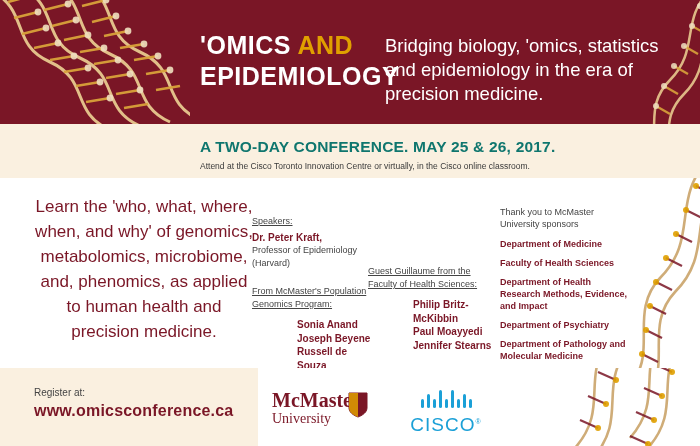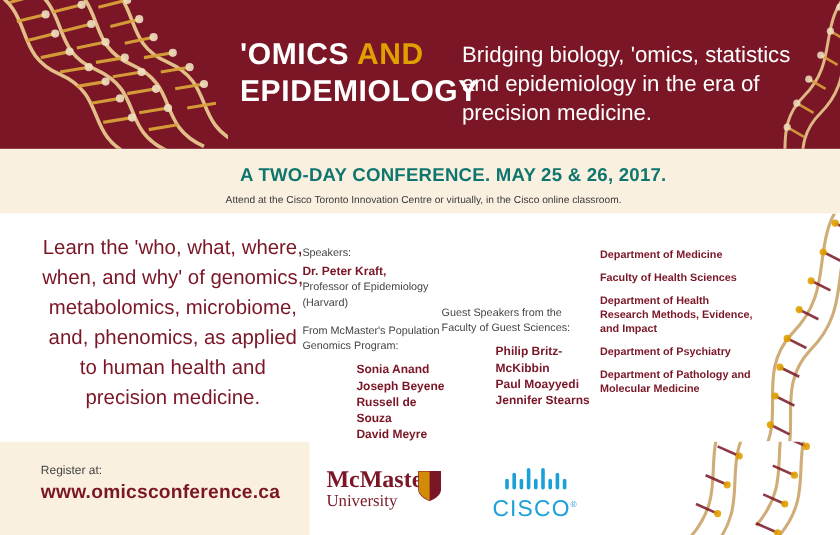--- a/index.html
+++ b/index.html
@@ -81,21 +81,21 @@
     position: absolute;
     left: 200px;
     top: 14px;
     font-size: 15.5px;
     font-weight: bold;
     color: #0f766e;
     letter-spacing: 0.2px;
   }
   .conf-sub {
     position: absolute;
-    left: 188px;
+    left: 200px;
     top: 37px;
     font-size: 8.5px;
     color: #3a3a3a;
   }
 
   
   .body-band {
     position: absolute;
     left: 0; top: 178px;
     width: 700px;
@@ -130,21 +130,22 @@
     position: absolute;
     left: 500px;
     top: 28px;
     width: 130px;
   }
 
   .small-label {
     font-size: 9px;
     color: #444444;
     line-height: 13px;
-    margin: 4px 0 3px 0;
+    margin: 15px 0 3px 0;
+    text-decoration: underline;
   }
   .name-strong {
     font-size: 10px;
     font-weight: bold;
     color: #7a1626;
     line-height: 13px;
     margin: 0;
   }
   .role {
     font-size: 9px;
@@ -405,29 +406,30 @@
         <li>Sonia Anand</li>
         <li>Joseph Beyene</li>
         <li>Russell de Souza</li>
         <li>David Meyre</li>
         <li>Guillaume Paré</li>
         <li>Zena Samaan</li>
       </ul>
     </div>
 
     <div class="col-guests">
-      <p class="small-label" style="margin-bottom:7px;">Guest Speakers from the Faculty of Guest Sciences:</p>
+      <p class="small-label" style="margin-bottom:7px;">Guest Guillaume from the Faculty of Health Sciences:</p>
       <ul class="name-list">
         <li>Philip Britz-McKibbin</li>
         <li>Paul Moayyedi</li>
         <li>Jennifer Stearns</li>
       </ul>
     </div>
 
     <div class="col-thanks">
+      <p class="thanks-label">Thank you to McMaster University sponsors</p>
       <ul class="sponsor-list">
         <li>Department of Medicine</li>
         <li>Faculty of Health Sciences</li>
         <li>Department of Health Research Methods, Evidence, and Impact</li>
         <li>Department of Psychiatry</li>
         <li>Department of Pathology and Molecular Medicine</li>
       </ul>
     </div>
 
     <svg class="dna-right-body" viewBox="0 0 70 190" preserveAspectRatio="none">

